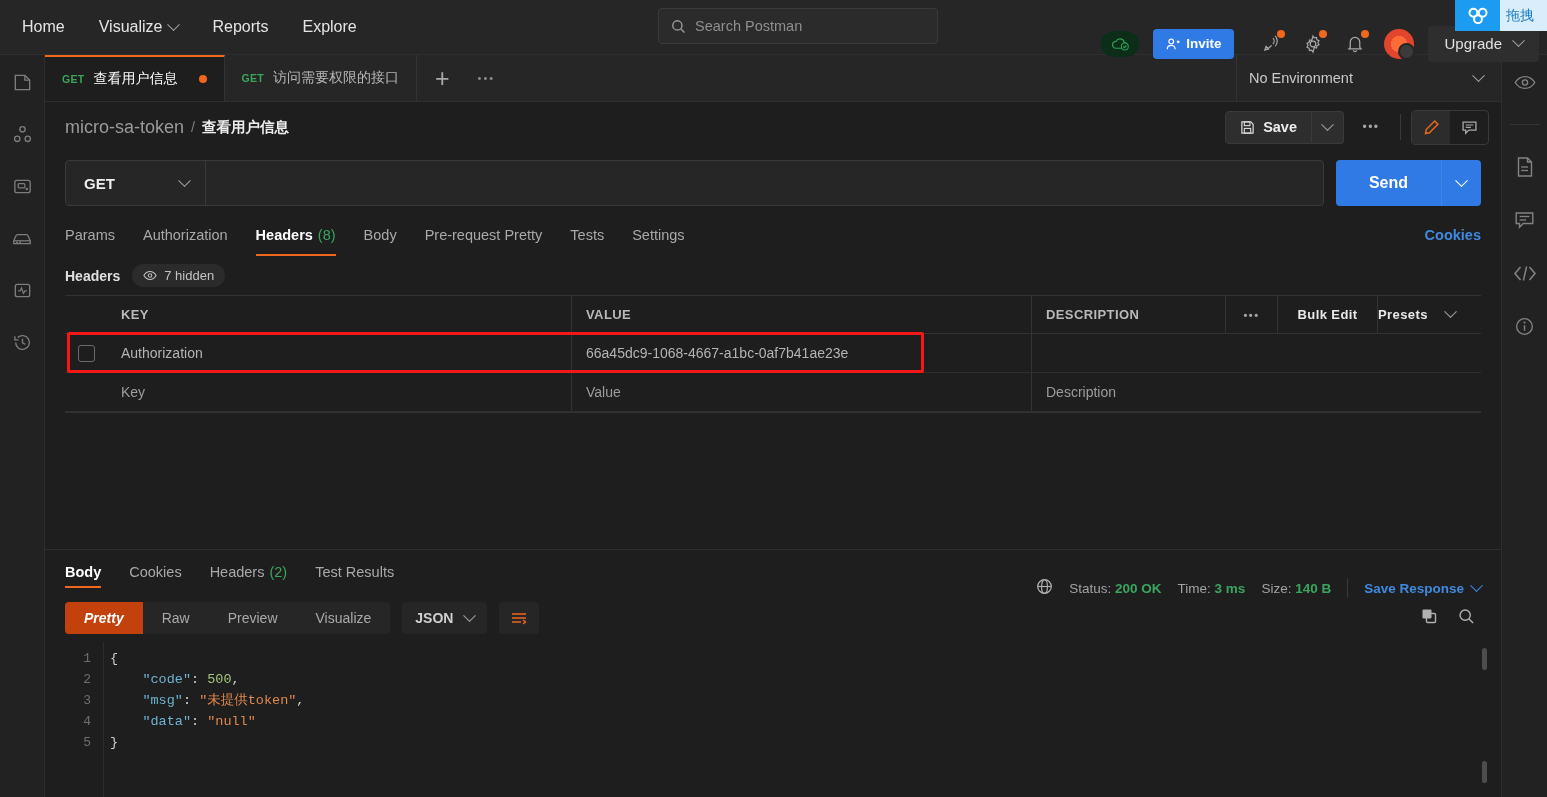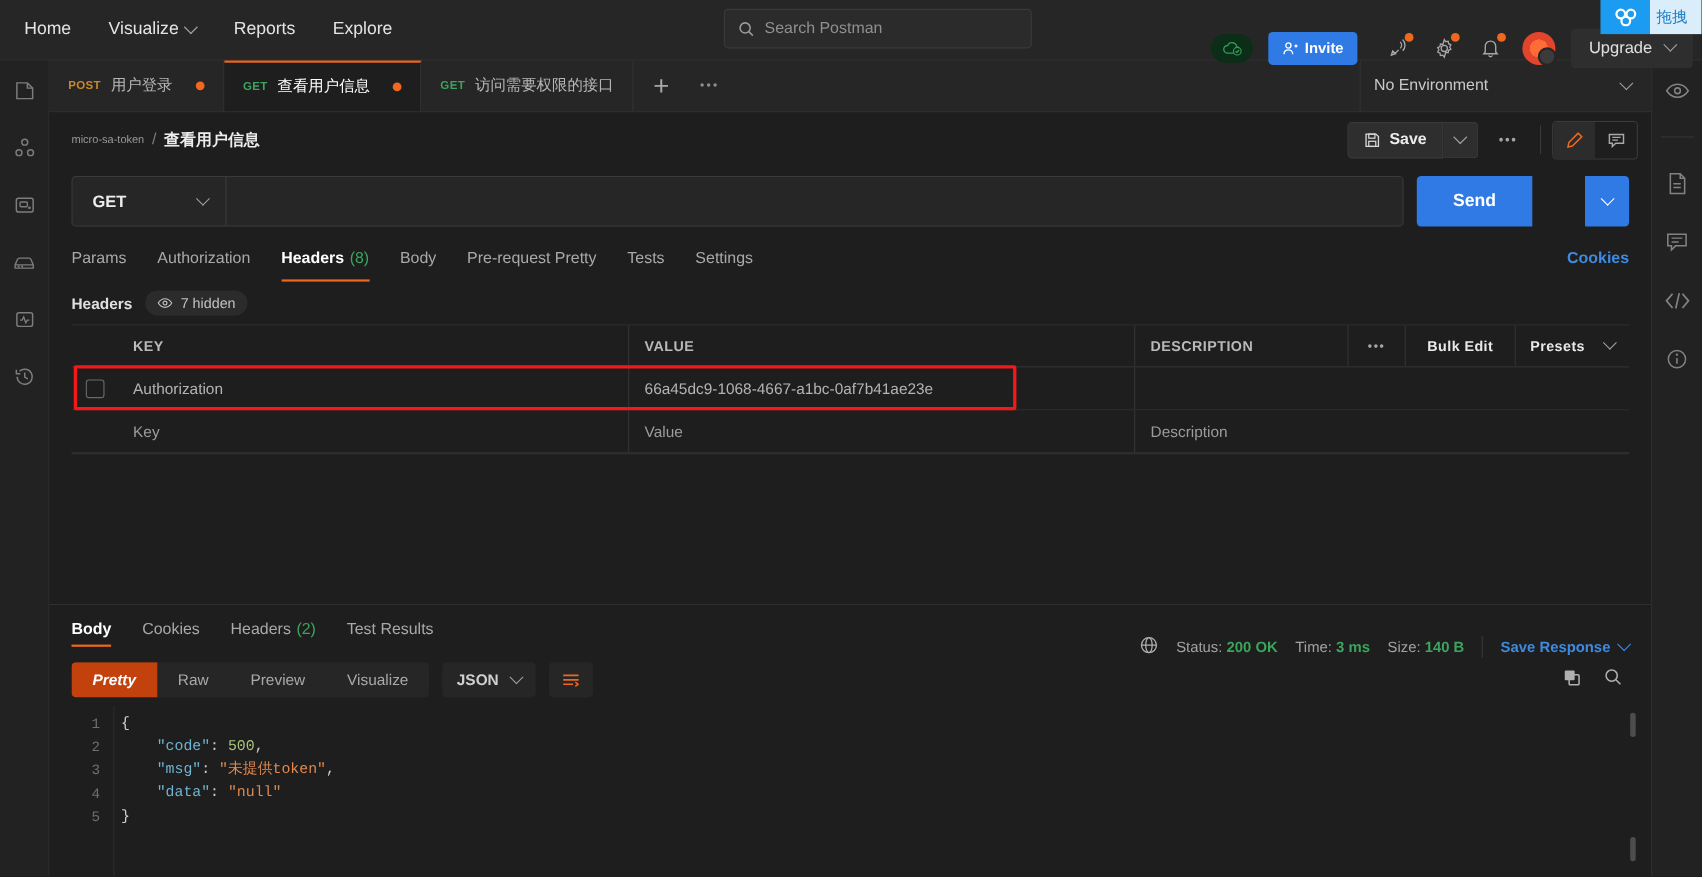--- a/index.html
+++ b/index.html
@@ -82,42 +82,42 @@
   .tab-dot { width: 8px; height: 8px; border-radius: 50%; background: #f0681e; margin-left: 12px; }
   .tab-plus { display: flex; align-items: center; padding: 0 18px; font-size: 25px; color: #a8a8a8; font-weight: 300; }
   .tab-more { display: flex; align-items: center; padding: 0 10px; color: #8f8f8f; letter-spacing: 2px; font-size: 11px; }
   .env-select {
     margin-left: auto; display: flex; align-items: center; justify-content: space-between;
     width: 265px; padding: 0 18px 0 12px; font-size: 14.5px; color: #c9c9c9; border-left: 1px solid #333;
   }
 
   
   .crumbrow { height: 50px; display: flex; align-items: center; padding: 0 12px 0 20px; flex: 0 0 50px; }
-  .crumb { font-size: 10px; color: #9a9a9a; }
+  .crumb { font-size: 18px; color: #9a9a9a; }
   .crumb-sep { color: #7d7d7d; margin: 0 7px; font-size: 14.5px; }
   .crumb-cur { font-size: 14.5px; color: #ededed; font-weight: bold; }
   .crumb-actions { margin-left: auto; display: flex; align-items: center; gap: 0; }
   .save-btn {
     height: 33px; background: #2e2e2e; border: 1px solid #3a3a3a; border-radius: 4px 0 0 4px;
     display: flex; align-items: center; gap: 8px; padding: 0 14px; font-size: 14.5px; font-weight: bold; color: #ececec;
   }
   .save-caret { height: 33px; width: 32px; background: #2e2e2e; border: 1px solid #3a3a3a; border-left: none;
     border-radius: 0 4px 4px 0; display: flex; align-items: center; justify-content: center; }
   .ellipsis-btn { width: 38px; height: 33px; display: flex; align-items: center; justify-content: center; color: #a5a5a5; letter-spacing: 1.5px; font-size: 12px; margin-left: 8px;}
   .vdiv { width: 1px; height: 26px; background: #3a3a3a; margin: 0 10px; }
   .tog-group { display: flex; border: 1px solid #3a3a3a; border-radius: 4px; overflow: hidden; }
   .tog { width: 38px; height: 33px; display: flex; align-items: center; justify-content: center; }
   .tog.active { background: #2c2c2c; }
 
   
   .urlrow { padding: 0 20px; display: flex; gap: 12px; flex: 0 0 62px; align-items: center; }
   .urlbox { flex: 1; height: 46px; background: #262626; border: 1px solid #3a3a3a; border-radius: 4px; display: flex; align-items: stretch; }
   .method-sel { width: 140px; display: flex; align-items: center; justify-content: space-between; padding: 0 16px 0 18px; font-size: 15px; font-weight: bold; color: #ededed; border-right: 1px solid #3a3a3a; }
   .url-text { flex: 1; display: flex; align-items: center; padding: 0 16px; font-size: 14.5px; color: #d8d8d8; }
-  .send-wrap { display: flex; gap: 48px; }
+  .send-wrap { display: flex; }
   .send-btn { width: 105px; height: 46px; background: #2f7ae5; color: #fff; font-size: 16px; font-weight: bold;
      display: flex; align-items: center; justify-content: center; border-radius: 4px 0 0 4px; }
   .send-caret { width: 40px; height: 46px; background: #2f7ae5; border-radius: 0 4px 4px 0; border-left: 1px solid #3b86ea;
      display: flex; align-items: center; justify-content: center; }
 
   
   .reqtabs { display: flex; align-items: center; gap: 0; padding: 0 20px; height: 42px; flex: 0 0 42px; position: relative; }
   .reqtab { font-size: 14.5px; color: #a9a9a9; padding: 0 14px; height: 42px; display: flex; align-items: center; position: relative; }
   .reqtab:first-child { padding-left: 0; }
   .reqtab.active { color: #fff; font-weight: bold; }
@@ -134,21 +134,21 @@
   
   .tbl { margin: 0 20px; border: 1px solid #333; border-left: none; border-right: none; }
   .tbl-head { display: flex; height: 38px; border-bottom: 1px solid #333; align-items: stretch; background: #1e1e1e; }
   .th { display: flex; align-items: center; font-size: 13px; font-weight: bold; color: #b9b9b9; letter-spacing: .4px; border-right: 1px solid #333; padding-left: 14px; }
   .th.c0 { width: 42px; border-right: none; padding: 0; }
   .th.c1 { width: 465px; }
   .th.c2 { width: 460px; }
   .th.c3 { flex: 1; }
   .th.cdots { width: 52px; justify-content: center; padding: 0; color: #a5a5a5; letter-spacing: 1.5px; font-size: 11px; }
   .th.cbulk { width: 100px; justify-content: center; padding: 0; color: #e9e9e9; }
-  .th.cpre { width: 103px; justify-content: center; gap: 18px; padding: 0; border-right: none; color: #e9e9e9; }
+  .th.cpre { width: 103px; gap: 18px; padding: 0; border-right: none; color: #e9e9e9; }
   .trow { display: flex; height: 39px; align-items: stretch; position: relative; }
   .trow.sep { border-bottom: 1px solid #2e2e2e; }
   .td { display: flex; align-items: center; font-size: 14px; border-right: 1px solid #333; padding-left: 14px; color: #9c9c9c; }
   .td.c0 { width: 42px; border-right: none; justify-content: center; padding: 0; }
   .td.c1 { width: 465px; }
   .td.c2 { width: 460px; }
   .td.c3 { flex: 1; border-right: none; }
   .chk { width: 17px; height: 17px; border: 1.6px solid #6a6a6a; border-radius: 3px; }
   .td.filled { color: #b4b4b4; }
   .rowhighlight {
@@ -319,25 +319,20 @@
             <path d="M3.8 11a7.2 7.2 0 1 0 2.2-5.2" fill="none" stroke="#a0a0a0" stroke-width="1.4"></path>
             <path d="M3 4.4v3.8h3.8" fill="none" stroke="#a0a0a0" stroke-width="1.4"></path>
             <path d="M11 7v4.3l3 1.7" fill="none" stroke="#a0a0a0" stroke-width="1.4"></path>
           </svg>
       </div>
     </div>
 
     <div class="center">
 
       <div class="tabstrip">
-        <div class="tab">
-          <span class="meth meth-post">POST</span>
-          <span class="tab-name">用户登录</span>
-          <span class="tab-dot"></span>
-        </div>
         <div class="tab active">
           <span class="meth meth-get">GET</span>
           <span class="tab-name">查看用户信息</span>
           <span class="tab-dot"></span>
         </div>
         <div class="tab">
           <span class="meth meth-get">GET</span>
           <span class="tab-name">访问需要权限的接口</span>
         </div>
         <div class="tab-plus">+</div>

